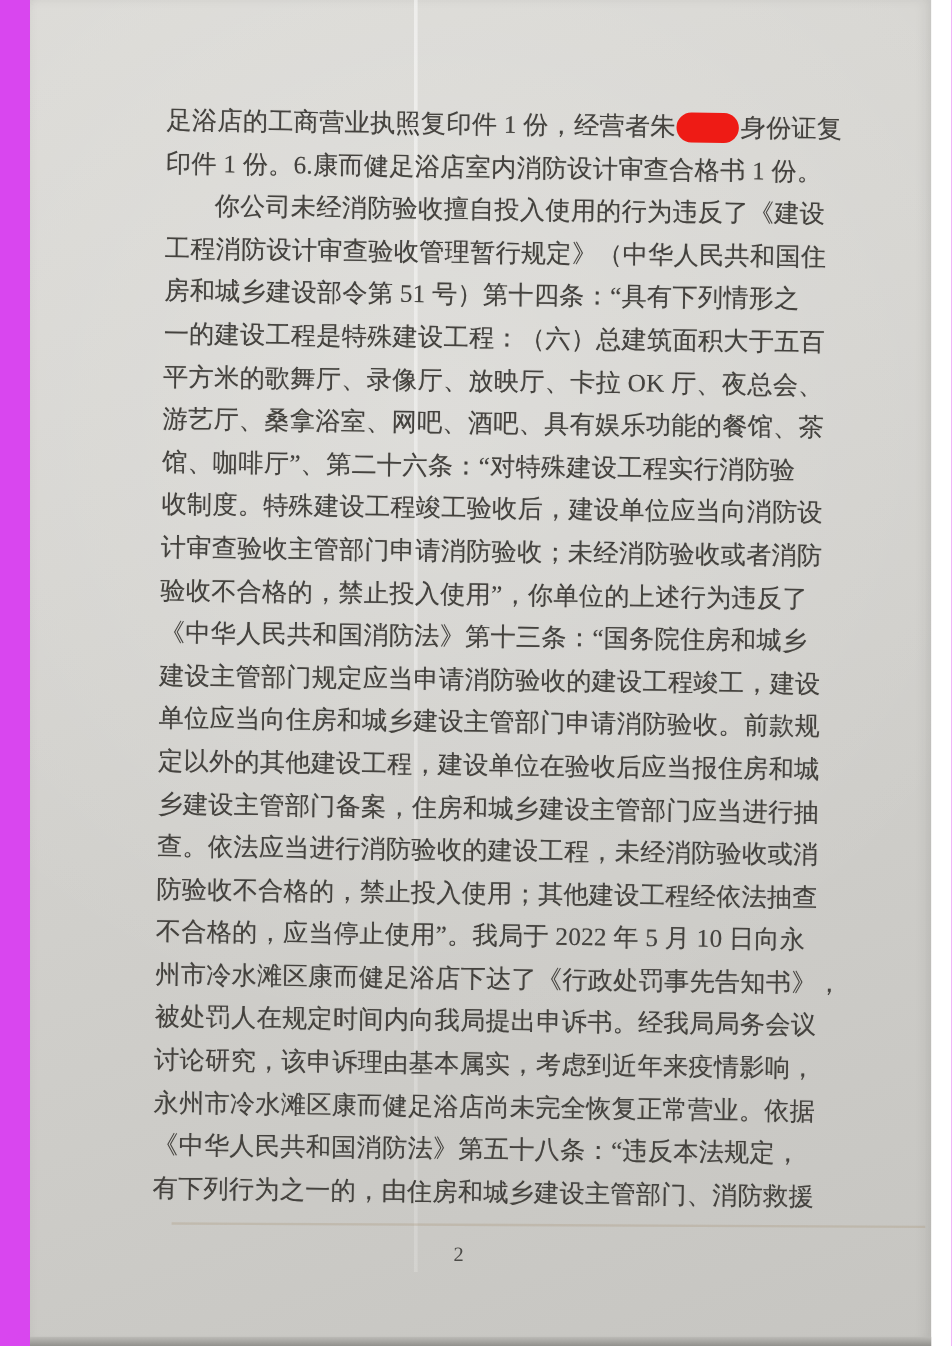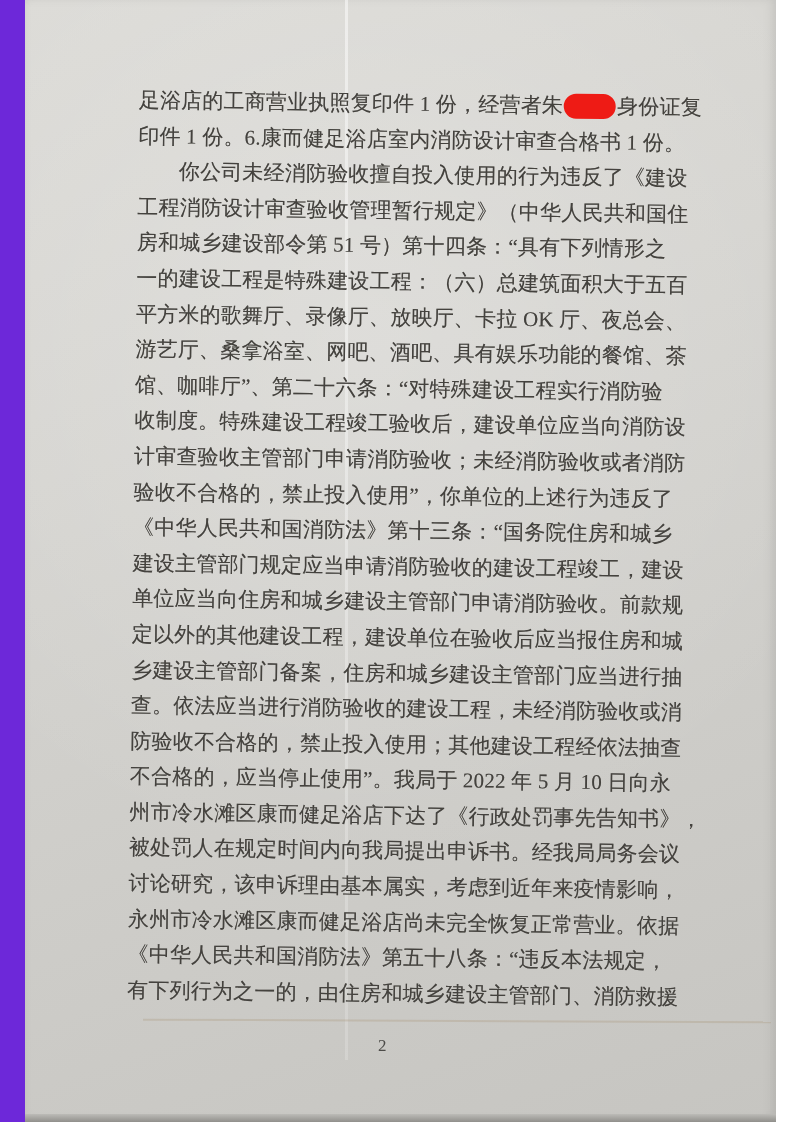--- a/index.html
+++ b/index.html
@@ -2,21 +2,21 @@
 <html><head>
 <meta charset="utf-8">
 <style>
   html,body{margin:0;padding:0;}
   body{
     width:793px;height:1122px;
     background:#ffffff;
     overflow:hidden;
     font-family:"Liberation Serif","DejaVu Serif",serif;
   }
-  .stage{position:relative;width:685px;height:1122px;background:#6d28d9;}
+  .stage{position:relative;width:685px;height:1122px;background:#d946ef;}
   .paper{
     position:absolute;left:25px;top:0;width:751px;height:1122px;
     background:
       radial-gradient(ellipse 120% 80% at 45% 30%, rgba(255,255,255,0.20), rgba(0,0,0,0) 60%),
       linear-gradient(160deg,#dcdbd7 0%,#d5d4d0 35%,#cecdc9 65%,#c6c5c1 100%);
     box-shadow:inset -6px 0 10px rgba(0,0,0,0.05), inset 0 -4px 8px rgba(0,0,0,0.05);
   }
   .crease-v{
     position:absolute;left:320px;top:0;width:3px;height:1060px;
     background:linear-gradient(rgba(255,255,255,0.50),rgba(255,255,255,0.18));

